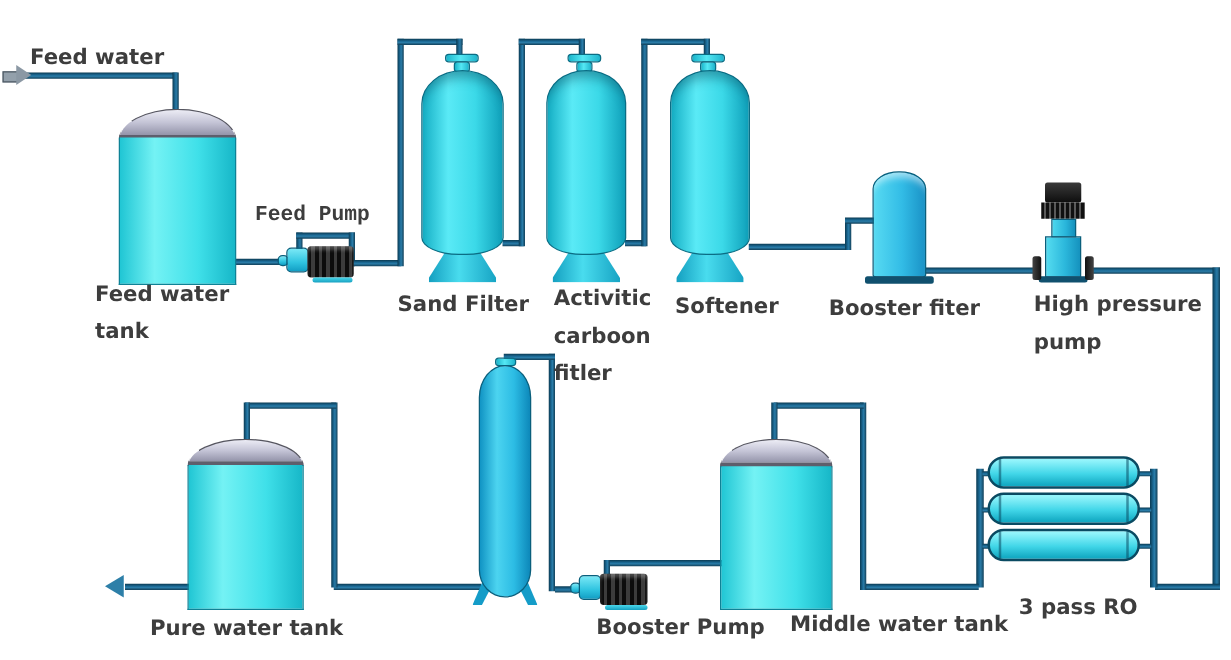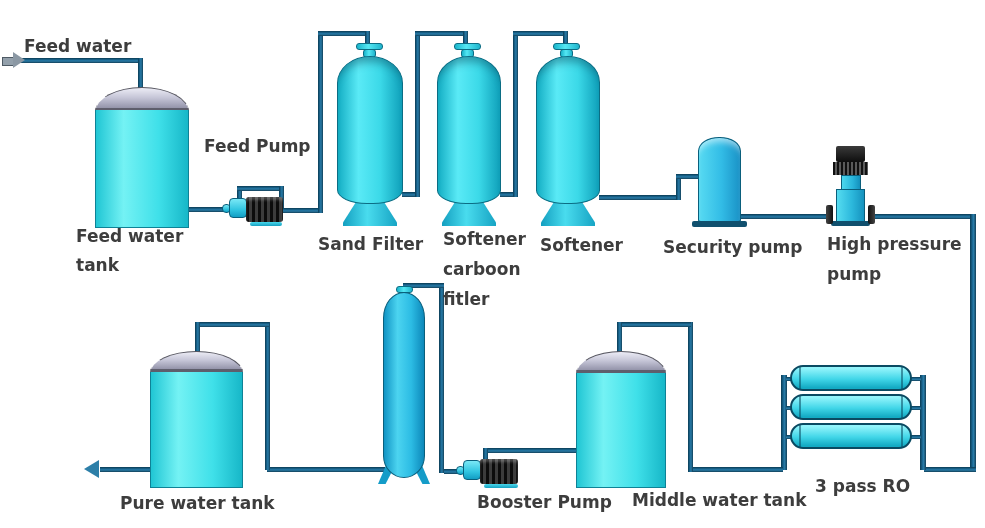--- a/index.html
+++ b/index.html
@@ -182,24 +182,24 @@
          border:1px solid #0a5f7c;box-sizing:border-box;border-radius:21px / 26px 26px 22px 22px;z-index:3;"></div>
   </div>
 
   <div class="eq" style="left:150px;top:351px;width:93px;height:137px;">
     <div class="tank-dome" style="left:0;top:0;width:93px;height:22px;"></div>
     <div class="tank-body" style="left:0;top:21px;width:93px;height:116px;"></div>
   </div>
 
   <div class="lbl" style="left:24px;top:32px;">Feed water</div>
   <div class="lbl wrap" style="left:76px;top:222px;width:125px;">Feed water tank</div>
-  <div class="lbl" style="left:204px;top:132px;">Feed Pump</div>
+  <div class="lbl" style="left:204px;top:158px;font-family:Liberation Mono, monospace;">Feed Pump</div>
   <div class="lbl" style="left:318px;top:230px;">Sand Filter</div>
-  <div class="lbl wrap" style="left:443px;top:224px;width:100px;line-height:30px;">Softener carboon fitler</div>
+  <div class="lbl wrap" style="left:443px;top:224px;width:100px;line-height:30px;">Activitic carboon fitler</div>
   <div class="lbl" style="left:540px;top:231px;">Softener</div>
-  <div class="lbl" style="left:663px;top:233px;">Security pump</div>
+  <div class="lbl" style="left:663px;top:233px;">Booster fiter</div>
   <div class="lbl wrap" style="left:827px;top:229px;width:150px;line-height:30px;">High pressure pump</div>
   <div class="lbl" style="left:815px;top:472px;">3 pass RO</div>
   <div class="lbl" style="left:632px;top:486px;">Middle water tank</div>
   <div class="lbl" style="left:477px;top:488px;">Booster Pump</div>
   <div class="lbl" style="left:120px;top:489px;">Pure water tank</div>
 
 </div>
 
 </body></html>

